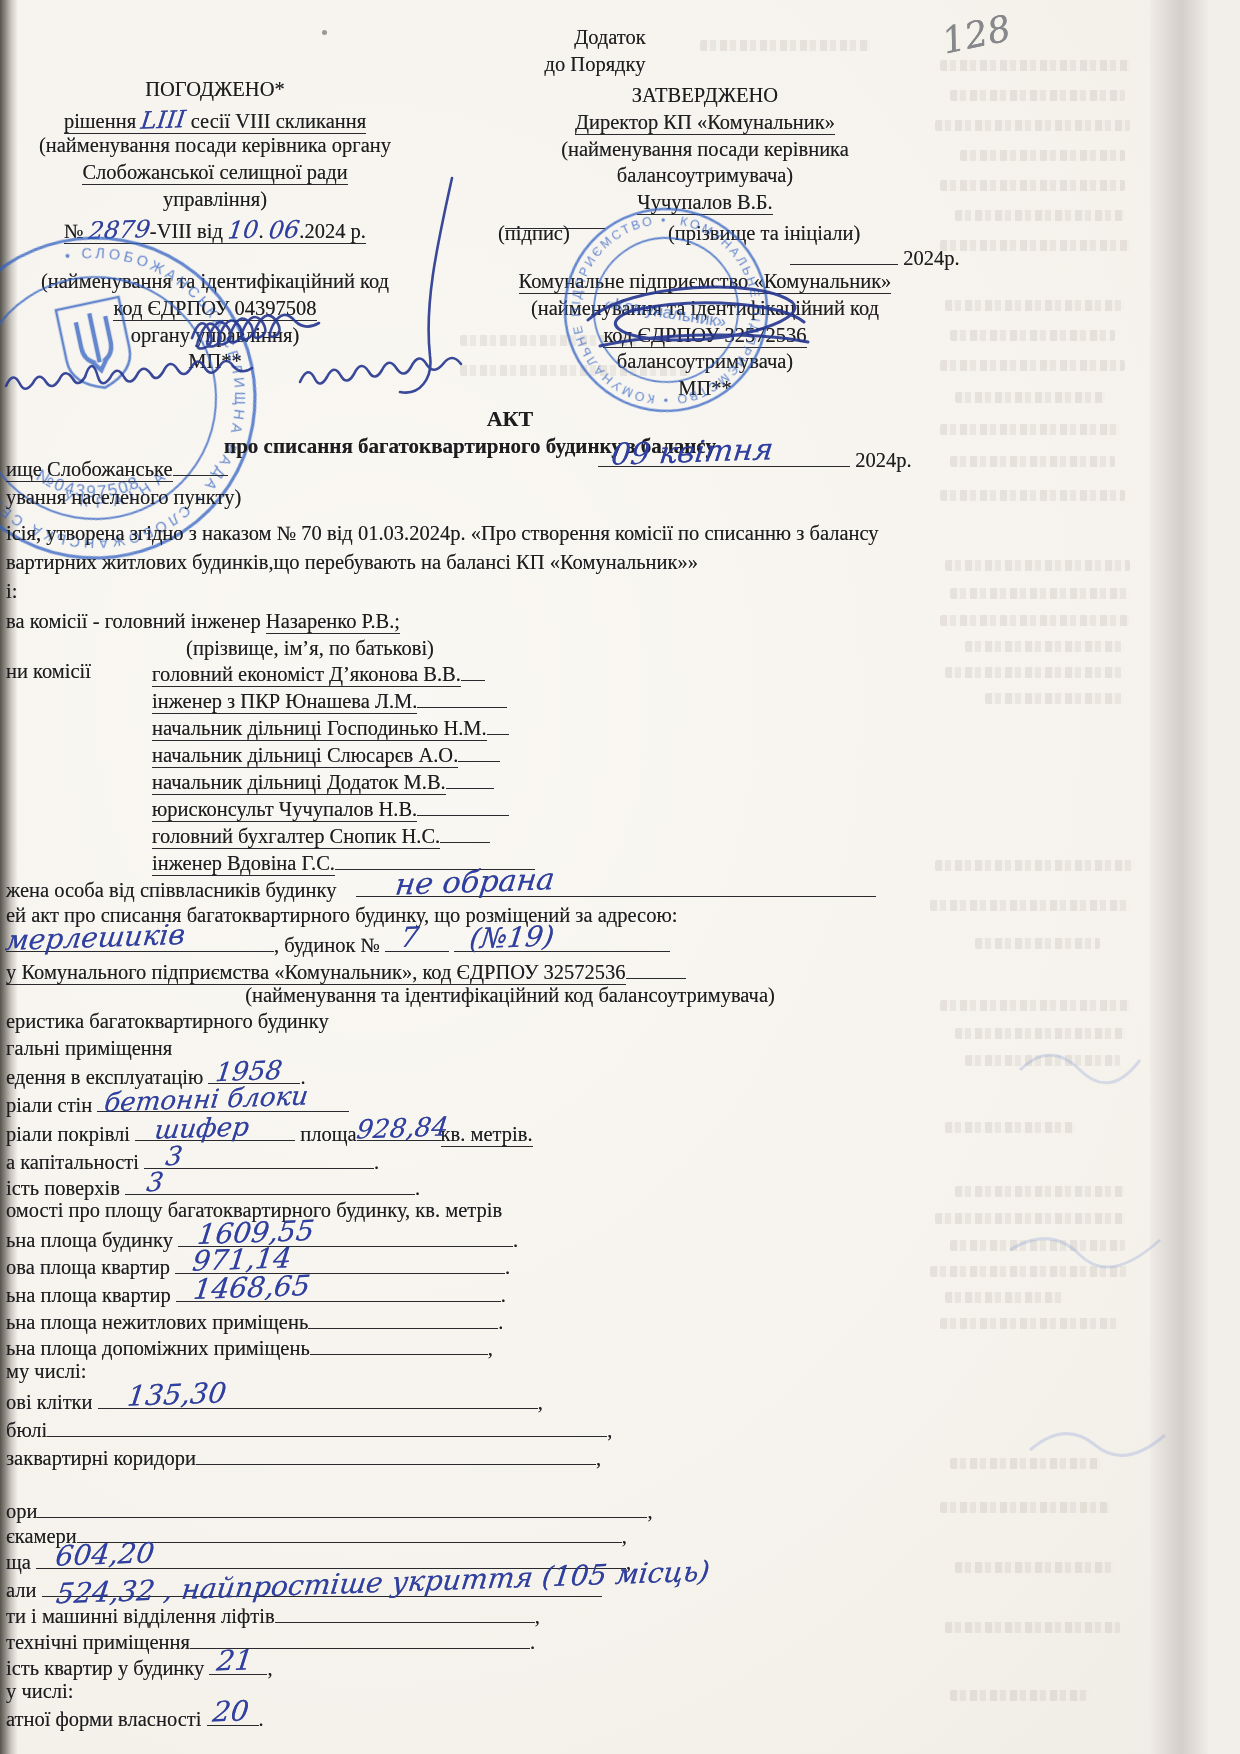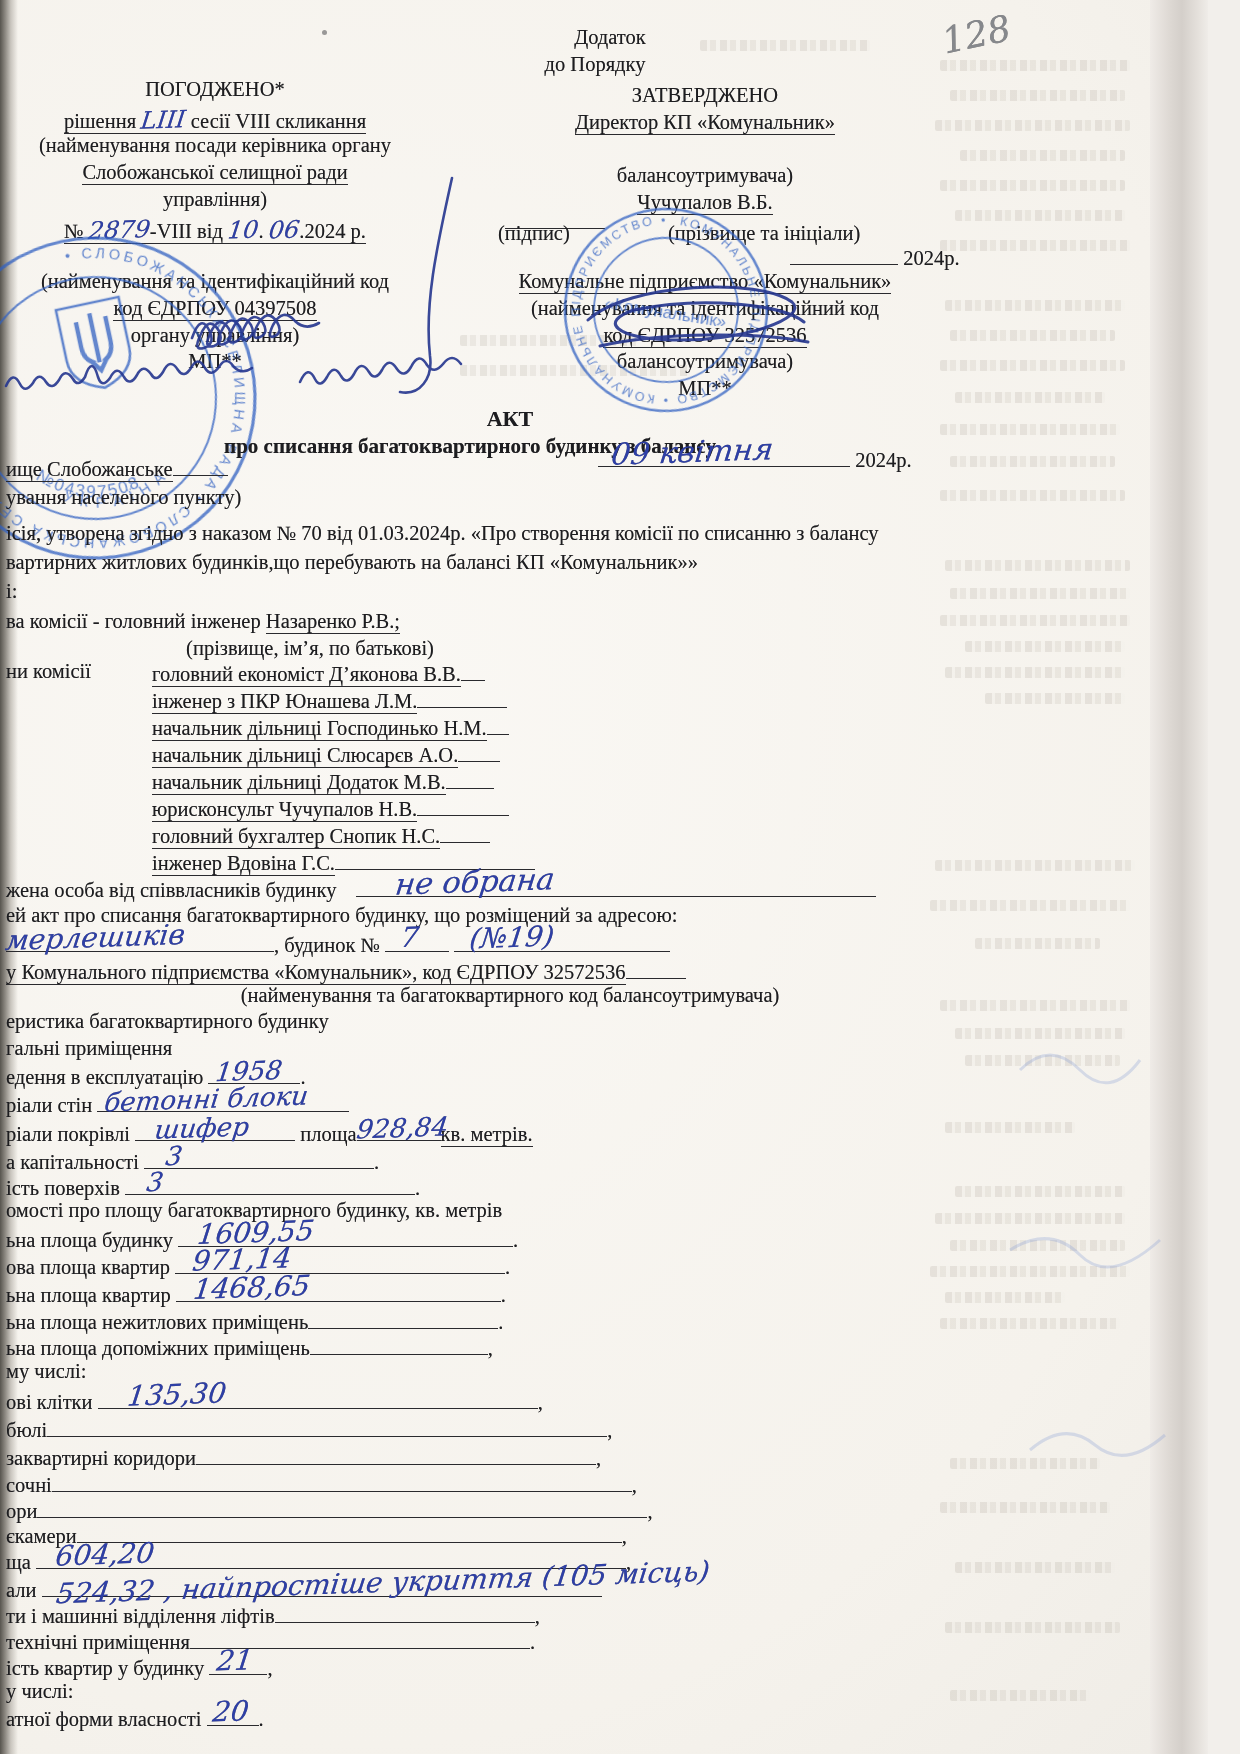--- a/index.html
+++ b/index.html
@@ -98,20 +98,21 @@
     <span class="hw hw24">10</span><span>.</span>
     <span class="hw hw24">06</span><span>.2024 р.</span></span>
   </div>
   <div class="t c" style="left:10px;top:270px;width:410px">(найменування та ідентифікаційний код</div>
   <div class="t c" style="left:20px;top:297px;width:390px"><span class="u">код ЄДРПОУ 04397508</span></div>
   <div class="t c" style="left:20px;top:324px;width:390px">органу управління)</div>
   <div class="t c" style="left:20px;top:350px;width:390px">МП**</div>
 
   <div class="t c" style="left:470px;top:84px;width:470px">ЗАТВЕРДЖЕНО</div>
   <div class="t c" style="left:470px;top:111px;width:470px"><span class="u">Директор КП «Комунальник»</span></div>
+  <div class="t c" style="left:470px;top:138px;width:470px">(найменування посади керівника</div>
   <div class="t c" style="left:470px;top:164px;width:470px">балансоутримувача)</div>
   <div class="t c" style="left:470px;top:191px;width:470px"><span class="u">Чучупалов В.Б.</span></div>
   <div class="t" style="left:505px;top:208px"><span class="fill" style="width:100px"></span></div>
   <div class="t" style="left:498px;top:222px">(підпис)</div>
   <div class="t" style="left:668px;top:222px">(прізвище та ініціали)</div>
   <div class="t" style="left:790px;top:244px"><span class="fill" style="width:108px"></span> <span>2024р.</span></div>
   <div class="t c" style="left:470px;top:270px;width:470px"><span class="u">Комунальне підприємство «Комунальник»</span></div>
   <div class="t c" style="left:470px;top:297px;width:470px">(найменування та ідентифікаційний код</div>
   <div class="t c" style="left:470px;top:324px;width:470px"><span class="u">код ЄДРПОУ 32572536</span></div>
   <div class="t c" style="left:470px;top:350px;width:470px">балансоутримувача)</div>
@@ -204,21 +205,21 @@
     <span class="fill" style="width:520px;margin-left:14px"><span class="hw hw30 hwa" style="left:40px">не обрана</span></span>
   </div>
 
   <div class="t" style="left:6px;top:904px">ей акт про списання багатоквартирного будинку, що розміщений за адресою:</div>
   <div class="t" style="left:6px;top:931px">
     <span class="fill" style="width:268px"><span class="hw hw28 hwa" style="left:0">мерлешиків</span></span><span>, будинок №</span>
     <span class="fill" style="width:64px"><span class="hw hw28 hwa" style="left:16px">7</span></span>
     <span class="fill" style="width:216px"><span class="hw hw28 hwa" style="left:16px">(№19)</span></span>
   </div>
   <div class="t" style="left:6px;top:958px"><span class="u">у  Комунального підприємства «Комунальник», код ЄДРПОУ 32572536</span><span class="fill" style="width:60px"></span></div>
-  <div class="t c" style="left:140px;top:984px;width:740px">(найменування та багатоквартирного код балансоутримувача)</div>
+  <div class="t c" style="left:140px;top:984px;width:740px">(найменування та ідентифікаційний код балансоутримувача)</div>
 
   <div class="t" style="left:6px;top:1010px">еристика багатоквартирного будинку</div>
   <div class="t" style="left:6px;top:1037px">гальні приміщення</div>
 
   <div class="t" style="left:6px;top:1063px">
     <span>едення в експлуатацію</span>
     <span class="fill" style="width:92px"><span class="hw hw26 hwa">1958</span></span><span>.</span>
   </div>
   <div class="t" style="left:6px;top:1091px">
     <span>ріали стін</span>
@@ -262,23 +263,20 @@
   <div class="t" style="left:6px;top:1388px">
     <span>ові клітки</span>
     <span class="fill" style="width:440px"><span class="hw hw28 hwa" style="left:30px">135,30</span></span><span>,</span>
   </div>
   <div class="t" style="left:6px;top:1416px">
     <span>бюлі</span><span class="fill" style="width:560px"></span><span>,</span>
   </div>
   <div class="t" style="left:6px;top:1444px">
     <span>заквартирні коридори</span><span class="fill" style="width:400px"></span><span>,</span>
   </div>
-  <div class="t" style="left:6px;top:1471px">
-    <span>сочні</span><span class="fill" style="width:580px"></span><span>,</span>
-  </div>
   <div class="t" style="left:6px;top:1497px">
     <span>ори</span><span class="fill" style="width:610px"></span><span>,</span>
   </div>
   <div class="t" style="left:6px;top:1522px">
     <span>єкамери</span><span class="fill" style="width:545px"></span><span>,</span>
   </div>
   <div class="t" style="left:6px;top:1548px">
     <span>ща</span>
     <span class="fill" style="width:590px"><span class="hw hw28 hwa" style="left:20px">604,20</span></span><span>,</span>
   </div>

